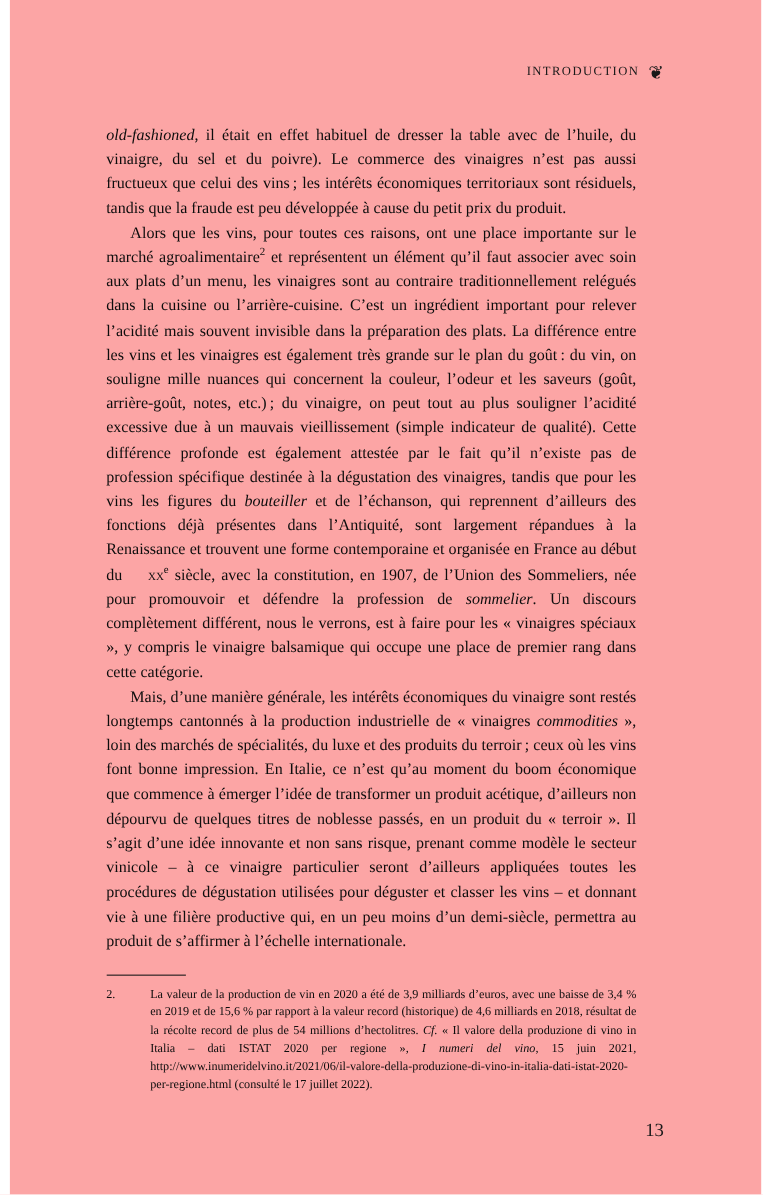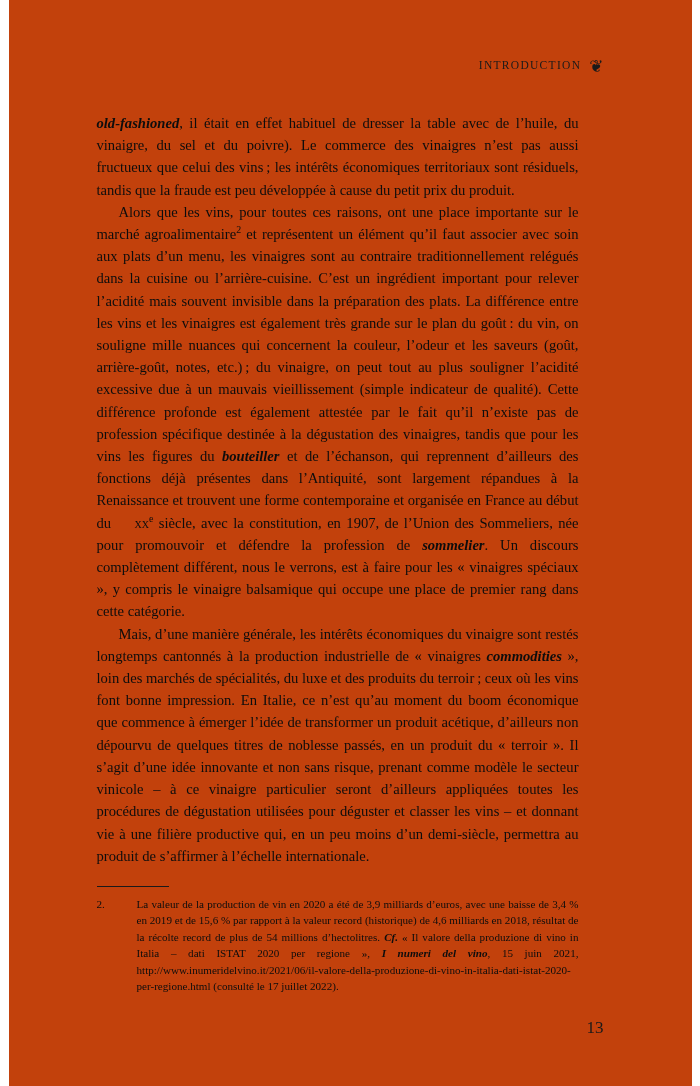--- a/index.html
+++ b/index.html
@@ -4,21 +4,21 @@
 <style>
   html, body {
     margin: 0;
     padding: 0;
     background: #ffffff;
   }
   .page {
     position: relative;
     width: 683px;
     height: 1086px;
-    background: #c2410c;
+    background: #fca5a5;
     margin: 0 auto;
     font-family: "Liberation Serif", serif;
     color: #0d0d0d;
     overflow: hidden;
   }
   .header {
     position: absolute;
     top: 56px;
     right: 88px;
     display: flex;
@@ -49,21 +49,21 @@
     text-align: justify;
     text-justify: inter-word;
     hyphens: manual;
   }
   .body-text p {
     margin: 0;
   }
   .body-text p.indent {
     text-indent: 22px;
   }
-  .it { font-style: italic; font-weight: bold; }
+  .it { font-style: italic; }
   sup {
     font-size: 0.68em;
     vertical-align: super;
     line-height: 0;
   }
   .sc {
     font-variant: small-caps;
     margin-left: 18px;
   }
   .footnote-area {

